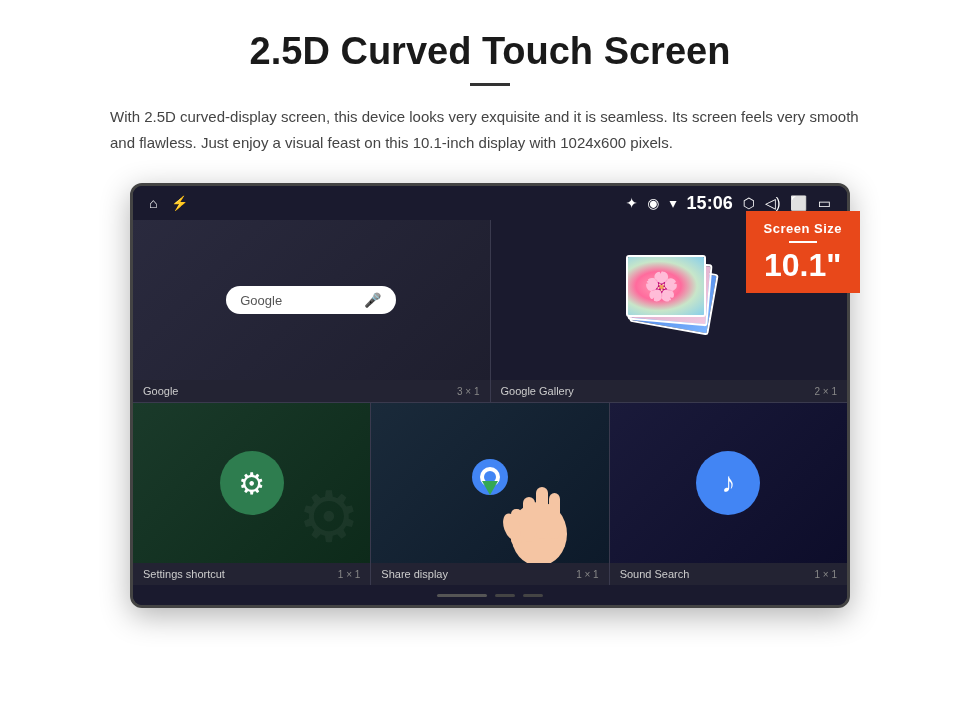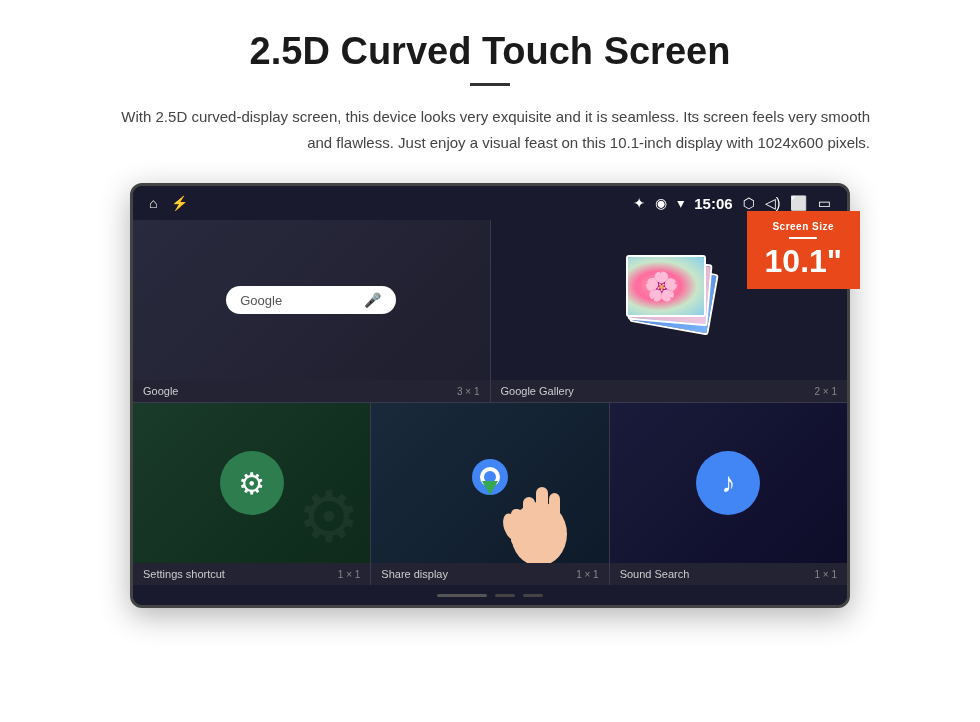--- a/index.html
+++ b/index.html
@@ -22,42 +22,42 @@
     }
     .title-divider {
       width: 40px;
       height: 3px;
       background: #333;
       margin: 0 auto 18px;
     }
     .page-description {
       font-size: 15px;
       color: #444;
-      text-align: right;
+      text-align: left;
       line-height: 1.7;
       max-width: 760px;
       margin-bottom: 28px;
     }
     .device-wrapper {
       position: relative;
       width: 720px;
     }
     .screen-size-badge {
       position: absolute;
       top: 28px;
       right: -10px;
       background: #e8481a;
       color: #fff;
       padding: 10px 18px;
       text-align: center;
       z-index: 10;
       min-width: 110px;
     }
     .screen-size-badge .badge-title {
-      font-size: 10px;
+      font-size: 13px;
       font-weight: 700;
       letter-spacing: 0.5px;
     }
     .badge-divider {
       width: 28px;
       height: 2px;
       background: #fff;
       margin: 5px auto;
     }
     .screen-size-badge .badge-size {
@@ -92,21 +92,21 @@
       gap: 10px;
       font-size: 12px;
       color: #fff;
     }
     .status-icon {
       color: #fff;
       font-size: 14px;
     }
     .status-time {
       color: #fff;
-      font-size: 15px;
+      font-size: 18px;
       font-weight: 600;
     }
     
     .app-grid-area {
       background: #5eead4;
       padding: 0;
     }
     .app-row {
       display: flex;
       border-bottom: 1px solid #3a3a4e;

